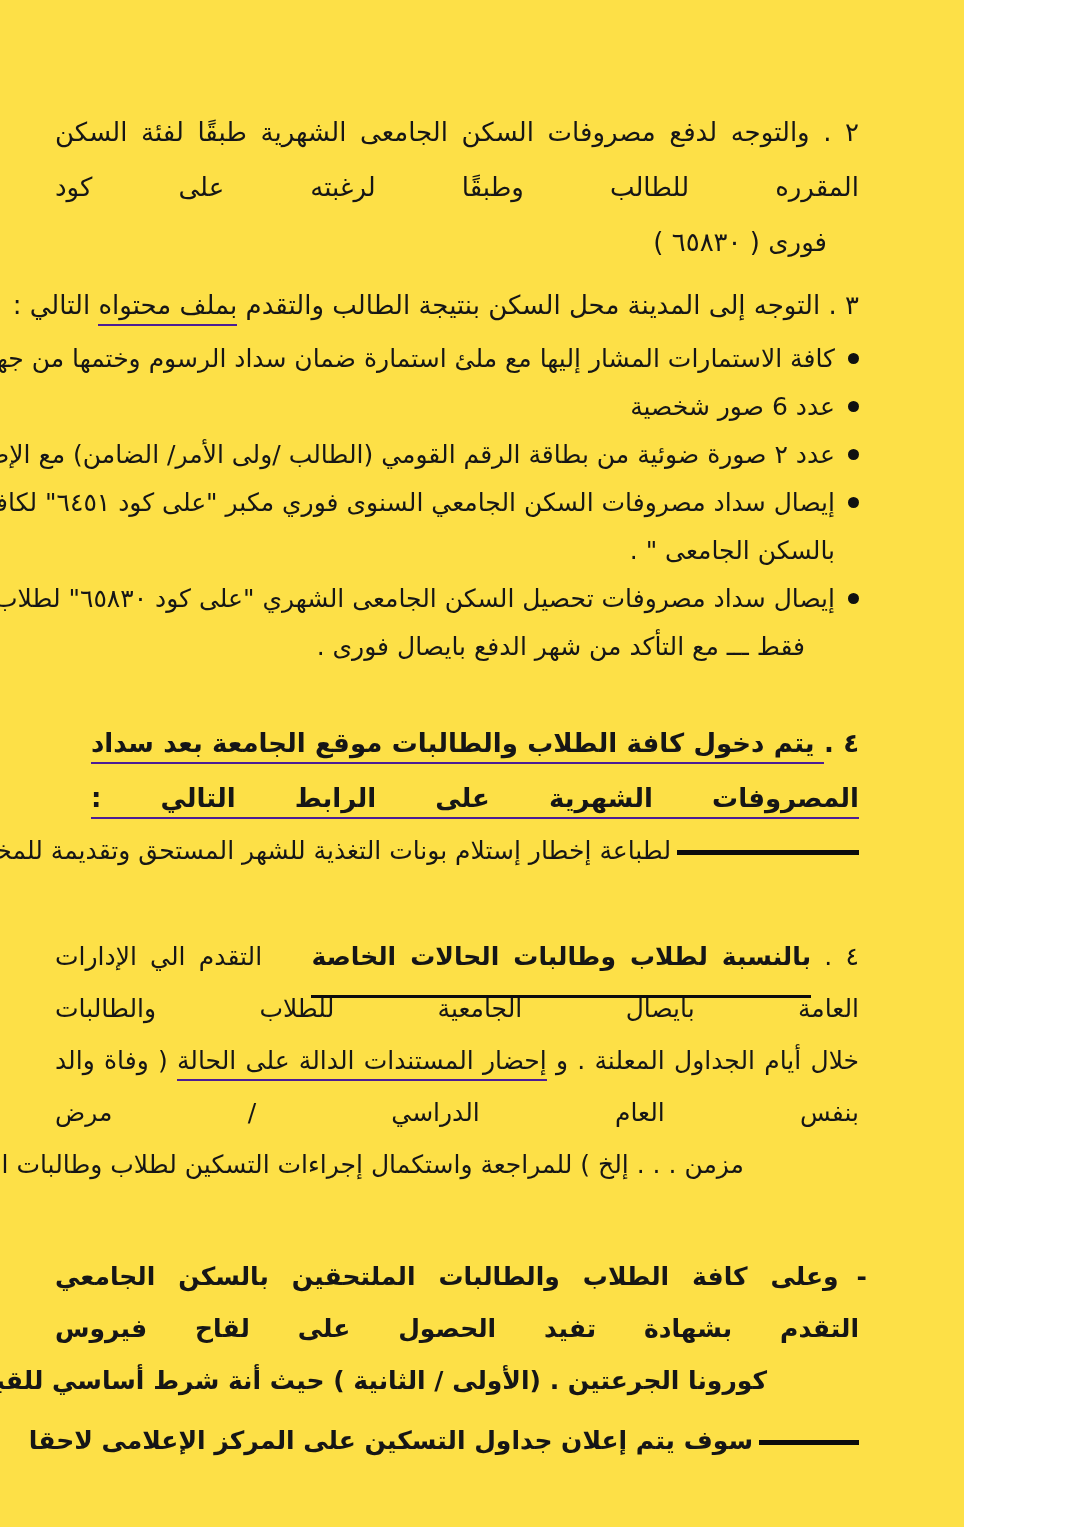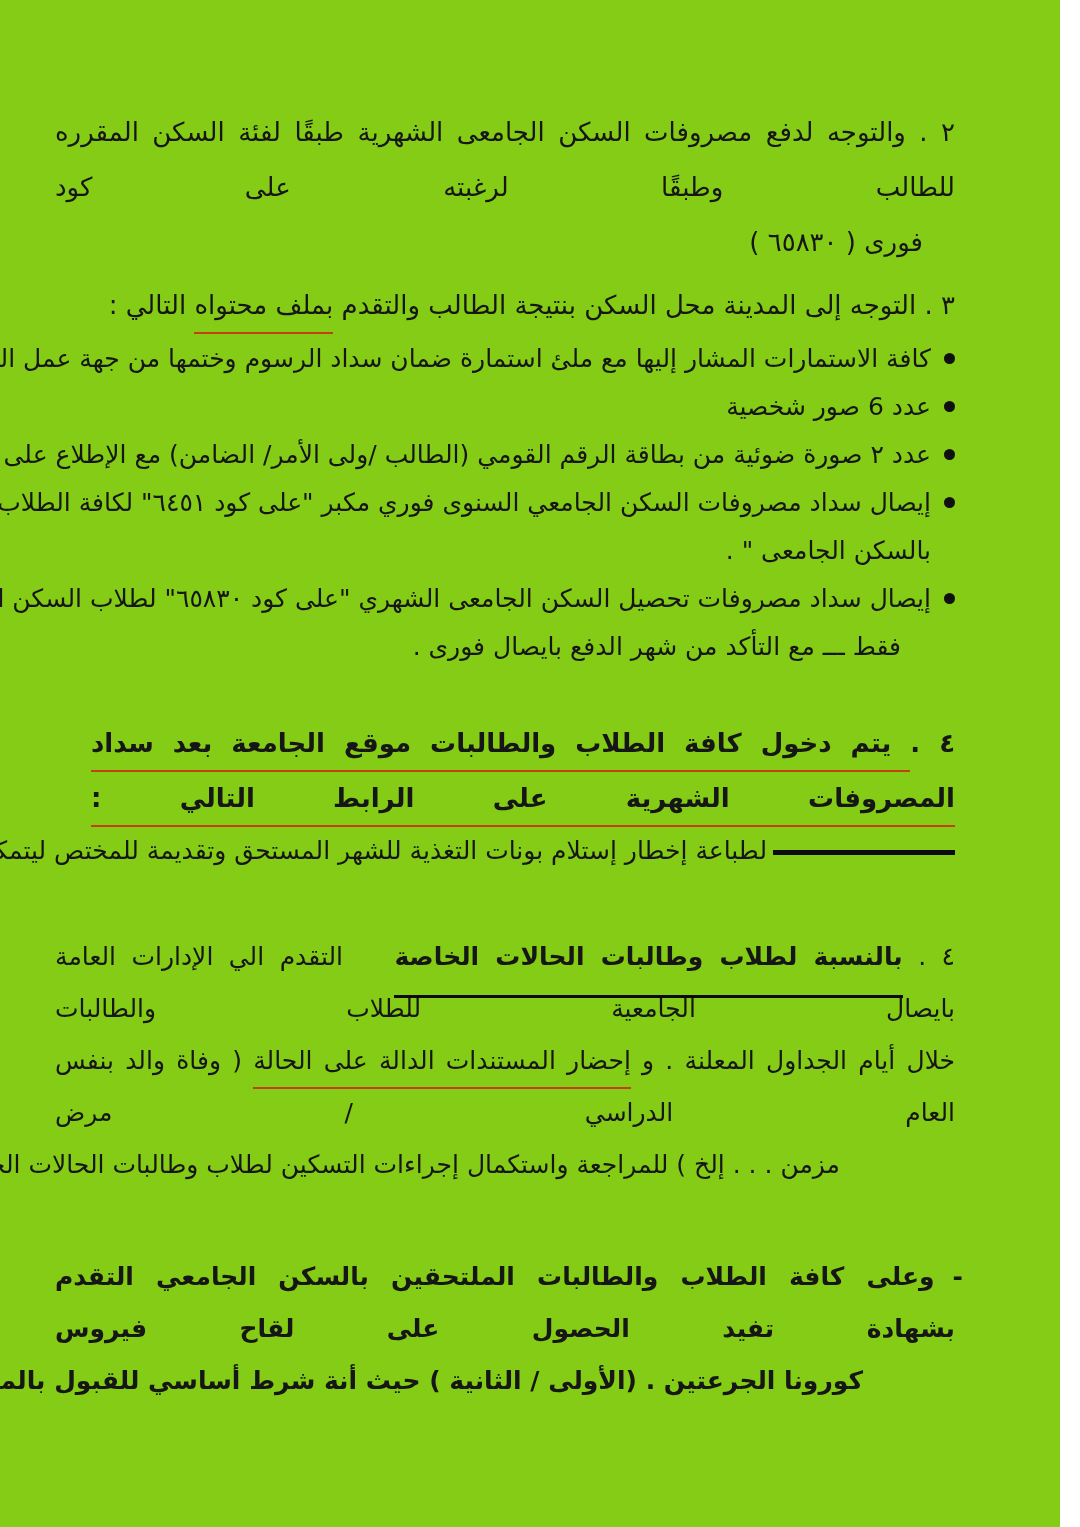--- a/index.html
+++ b/index.html
@@ -1,32 +1,32 @@
 <!DOCTYPE html>
 <html lang="ar"><head>
 <meta charset="utf-8">
 <style>
   html,body { margin:0; padding:0; background:#ffffff; }
   .page {
-    position:relative; width:1060px; height:1527px; background:#84cc16;
+    position:relative; width:964px; height:1527px; background:#fde047;
     font-family:"DejaVu Sans", sans-serif; color:#161616;
     direction:rtl; overflow:hidden;
   }
   .content { padding:105px 105px 0 55px; }
   .line { line-height:55px; font-size:26px; text-align:right; white-space:nowrap; }
   .fill  { text-align:justify; text-align-last:justify; white-space:normal; }
   .b-line { line-height:48px; font-size:25px; text-align:right; white-space:nowrap; }
   .sm { font-size:25px; }
   .bold { font-weight:bold;margin-left:36px; }
 
   
   .indent-right-30 { margin-right:32px; }
 
   
-  .u2 { border-bottom:2px solid #c2410c; padding-bottom:12px; }
+  .u2 { border-bottom:2px solid #4c1d95; padding-bottom:4px; }
   .u3 { border-bottom:3px solid #0c0c0c; padding-bottom:24px; }
 
   
   .bullet-row { display:flex; flex-direction:row; margin-top:0; }
   .bullet-dot {
     width:11px; height:11px; border-radius:50%; background:#101010;
     flex:0 0 auto; margin-left:13px; margin-top:18px;
   }
   .bullet-text { flex:1 1 auto; }
   .cont-indent { margin-right:30px; }
@@ -122,20 +122,21 @@
       <div class="line p4b-line fill"><span>٤ .</span> <span class="bold u3">بالنسبة لطلاب وطالبات الحالات الخاصة</span><span> التقدم  الي الإدارات العامة بايصال الجامعية  للطلاب والطالبات</span></div>
       <div class="line p4b-line fill"><span>خلال أيام الجداول المعلنة . و </span><span class="u2">إحضار المستندات الدالة على الحالة</span><span> ( وفاة والد بنفس العام الدراسي / مرض</span></div>
       <div class="line p4b-line p4b-l3">مزمن . . . إلخ ) للمراجعة واستكمال إجراءات التسكين لطلاب وطالبات الحالات الخاصة .</div>
     </div>
 
     <div class="mt-vaccine">
       <div class="note-line fill"><span class="hyphen-marker">-</span><span>وعلى كافة الطلاب والطالبات الملتحقين بالسكن الجامعي التقدم  بشهادة تفيد الحصول على لقاح  فيروس</span></div>
       <div class="note-line vaccine-l2">كورونا الجرعتين . (الأولى / الثانية ) حيث أنة شرط أساسي للقبول بالمدن الجامعية .</div>
     </div>
 
+    <div class="note-line schedule-line"><span class="dash-mid"></span><span>سوف يتم إعلان جداول التسكين على المركز الإعلامى لاحقا</span></div>
 
     <div class="regional">
       <div class="note-line fill"></div>
 
     </div>
 
   </div>
 </div>
 
 </body></html>

